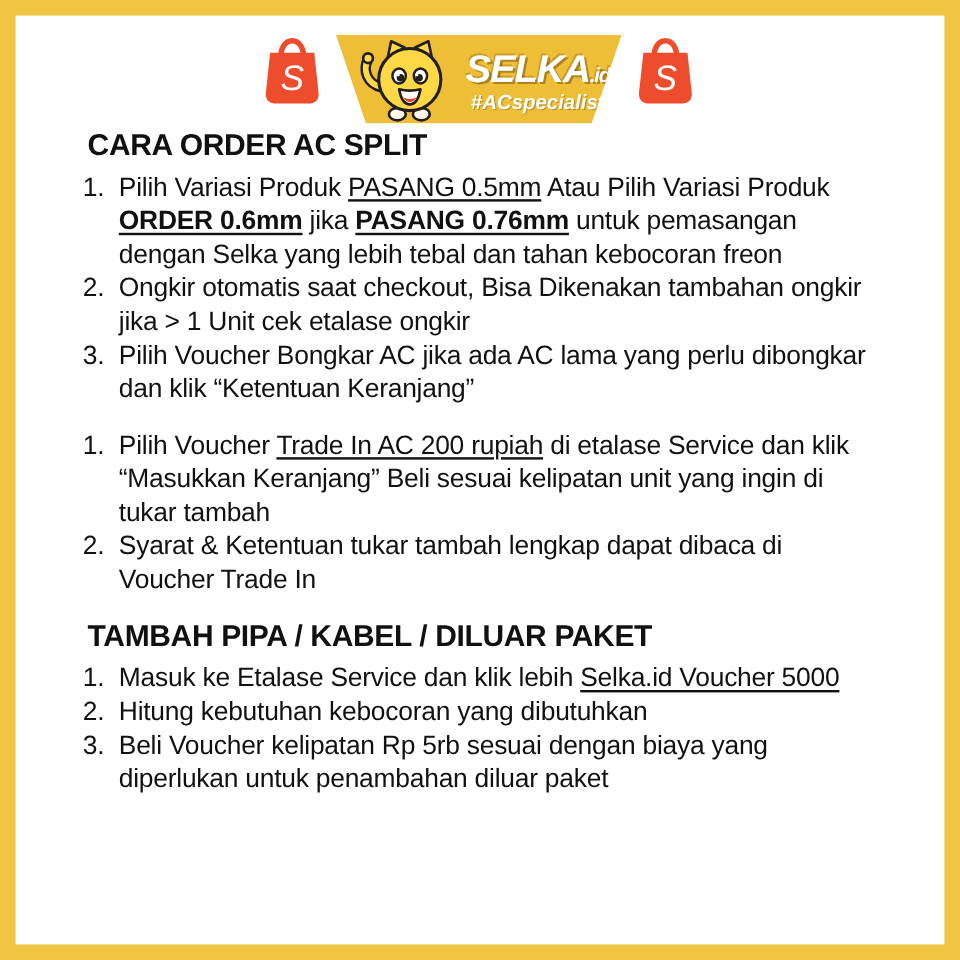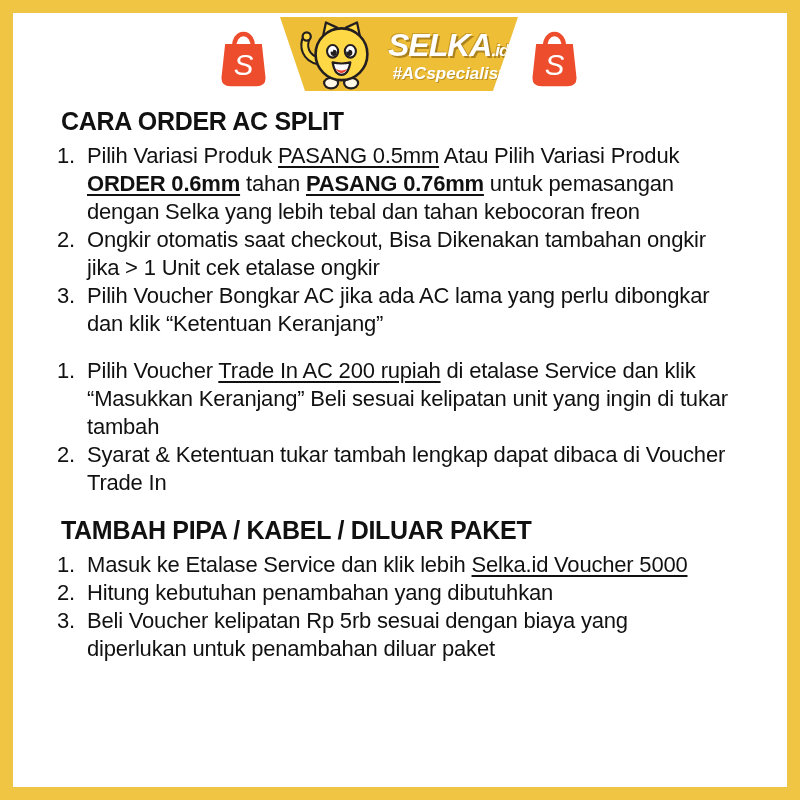--- a/index.html
+++ b/index.html
@@ -14,21 +14,21 @@
     overflow: hidden;
     font-family: "Liberation Sans", sans-serif;
     color: #111111;
   }
 
   
   .header { position: relative; height: 90px; }
 
   .banner {
     position: absolute;
-    left: 267px; top: 4px;
+    left: 267px; top: 16px;
     width: 238px; height: 74px;
     background: #EFBE37;
     clip-path: polygon(0 0, 100% 0, calc(100% - 25px) 100%, 25px 100%);
     display: flex;
     align-items: center;
     padding-left: 14px;
   }
 
   .mascot { width: 92px; height: 74px; flex: none; margin-top: 2px; }
 
@@ -47,21 +47,21 @@
     white-space: nowrap;
   }
 
   .bag { position: absolute; top: 9px; width: 57px; height: 68px; }
   .bag-left  { left: 202px; }
   .bag-right { left: 513px; }
 
   
   .content { padding: 4px 56px 0 38px; }
 
-  .section { margin: 0 0 19px 4px; }
+  .section { margin: 0 0 19px 16px; }
   .sec-title {
     margin: 0 0 7px 6px;
     font-size: 25px; font-weight: bold;
     line-height: 28px; letter-spacing: -0.3px;
   }
   .items { }
   .item {
     display: flex;
     font-size: 22px; line-height: 28px; letter-spacing: -0.2px;
   }
@@ -122,21 +122,21 @@
       <text x="30" y="58" text-anchor="middle" font-size="32" font-style="italic" font-family="Liberation Sans, sans-serif" fill="#ffffff">S</text>
     </svg>
   </div>
 
   <div class="content">
   <div class="section">
     <h2 class="sec-title">CARA ORDER AC SPLIT</h2>
     <div class="items">
           <div class="item">
             <span class="num">1.</span>
-            <span class="txt"><span>Pilih Variasi Produk </span><span class="u">PASANG 0.5mm</span><span> Atau Pilih Variasi Produk </span><span class="b u">ORDER 0.6mm</span><span> tahan </span><span class="b u">PASANG 0.76mm</span><span> untuk pemasangan dengan Selka yang lebih tebal dan tahan kebocoran freon</span></span>
+            <span class="txt"><span>Pilih Variasi Produk </span><span class="u">PASANG 0.5mm</span><span> Atau Pilih Variasi Produk </span><span class="b u">ORDER 0.6mm</span><span> jika </span><span class="b u">PASANG 0.76mm</span><span> untuk pemasangan dengan Selka yang lebih tebal dan tahan kebocoran freon</span></span>
           </div>
           <div class="item">
             <span class="num">2.</span>
             <span class="txt"><span>Ongkir otomatis saat checkout, Bisa Dikenakan tambahan ongkir jika &gt; 1 Unit cek etalase ongkir</span></span>
           </div>
           <div class="item">
             <span class="num">3.</span>
             <span class="txt"><span>Pilih Voucher Bongkar AC jika ada AC lama yang perlu dibongkar dan klik “Ketentuan Keranjang”</span></span>
           </div>
         </div>
@@ -157,21 +157,21 @@
 
   <div class="section">
     <h2 class="sec-title">TAMBAH PIPA / KABEL / DILUAR PAKET</h2>
     <div class="items">
           <div class="item">
             <span class="num">1.</span>
             <span class="txt"><span>Masuk ke Etalase Service dan klik lebih </span><span class="u">Selka.id Voucher 5000</span></span>
           </div>
           <div class="item">
             <span class="num">2.</span>
-            <span class="txt"><span>Hitung kebutuhan penambahan yang dibutuhkan</span></span>
+            <span class="txt"><span>Hitung kebutuhan kebocoran yang dibutuhkan</span></span>
           </div>
           <div class="item">
             <span class="num">3.</span>
             <span class="txt"><span>Beli Voucher kelipatan Rp 5rb sesuai dengan biaya yang diperlukan untuk penambahan diluar paket</span></span>
           </div>
         </div>
   </div>
 </div>
 
 </div>

